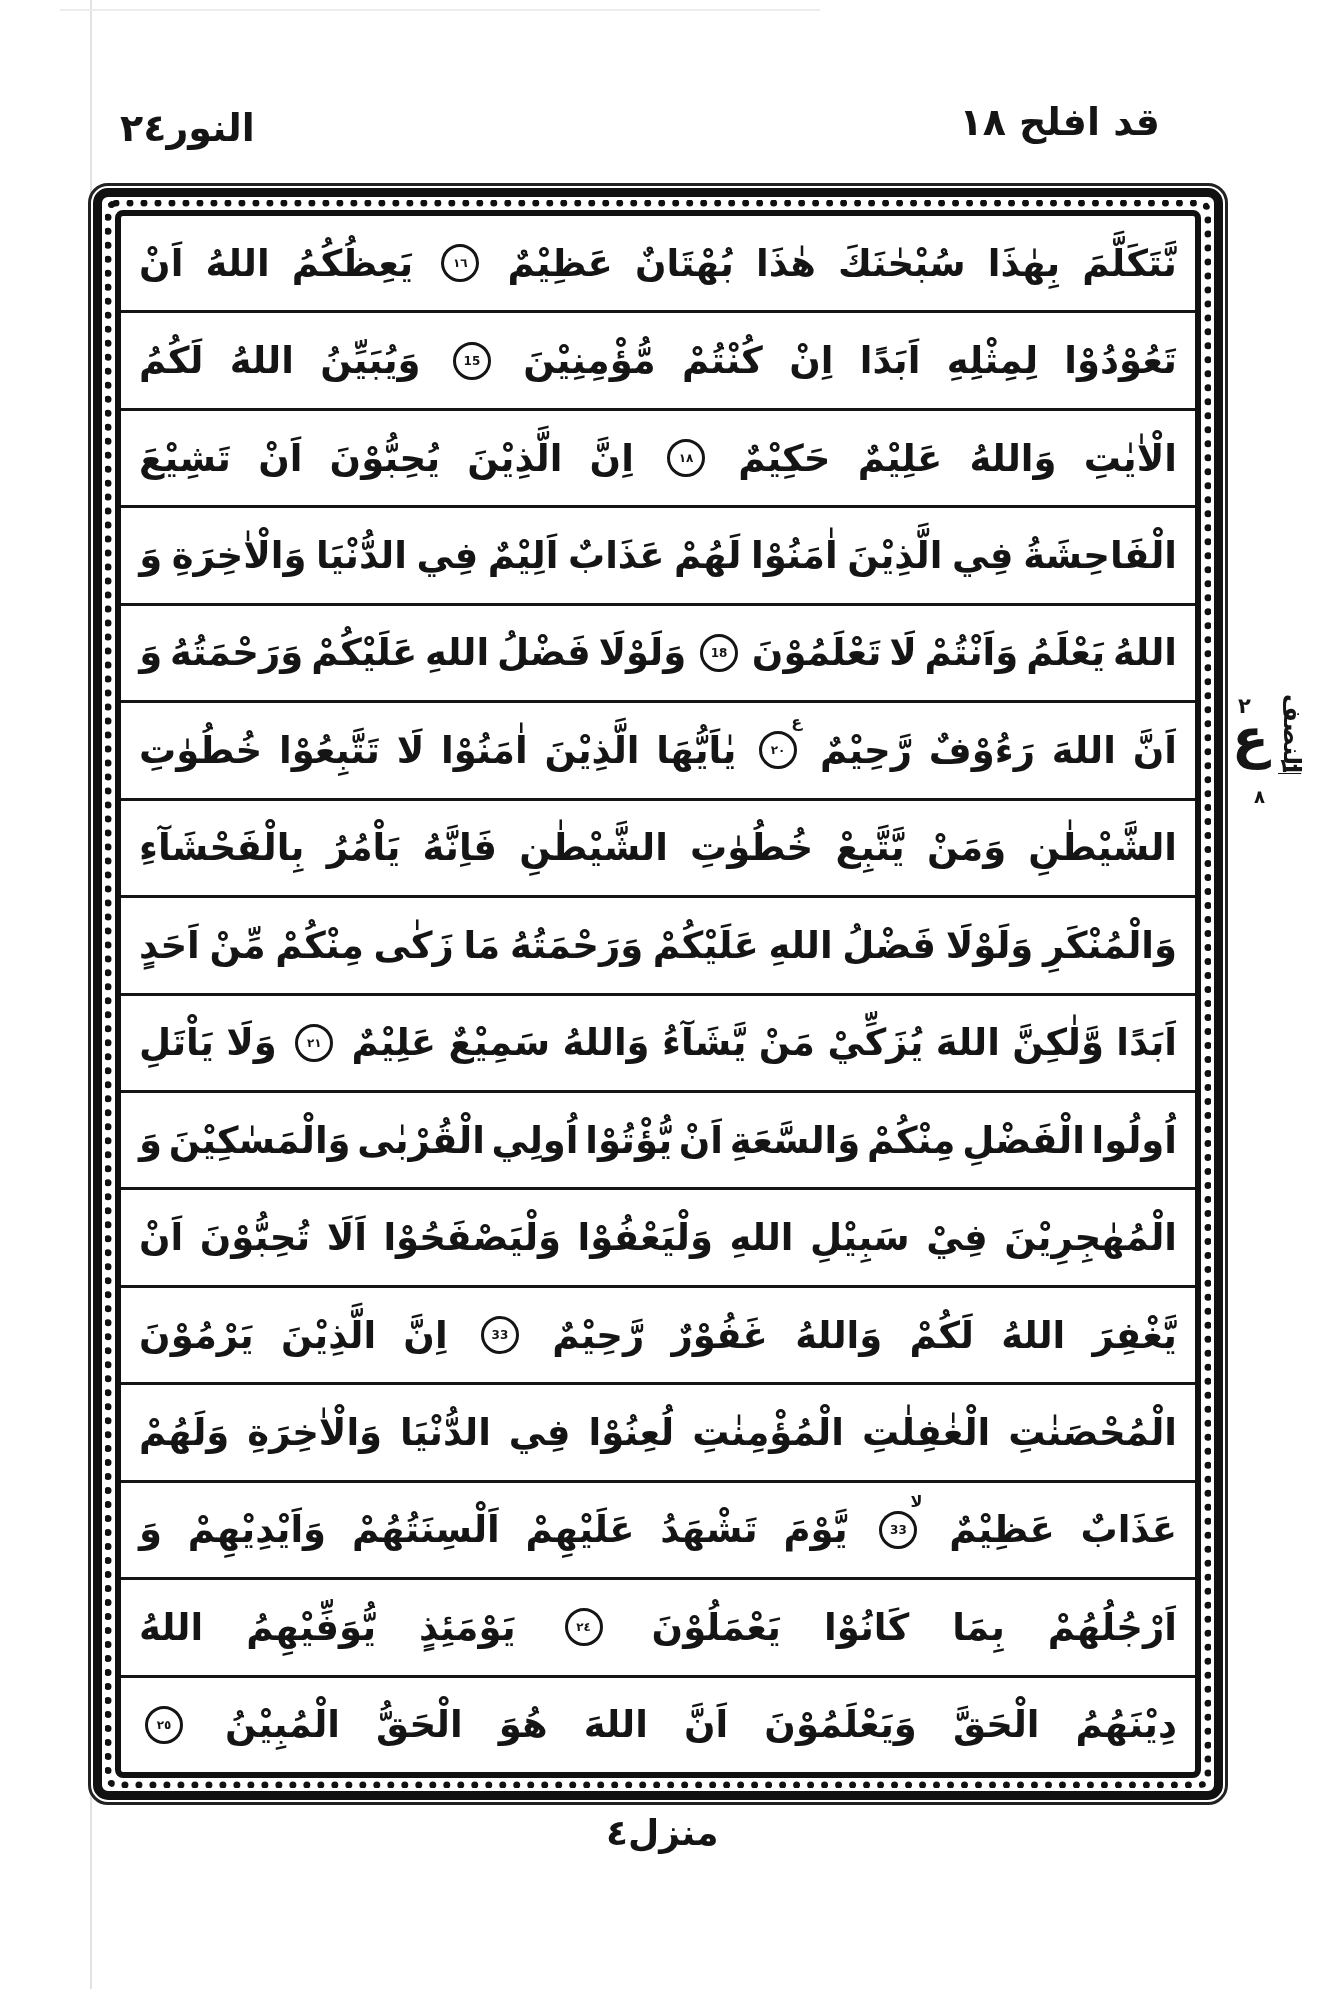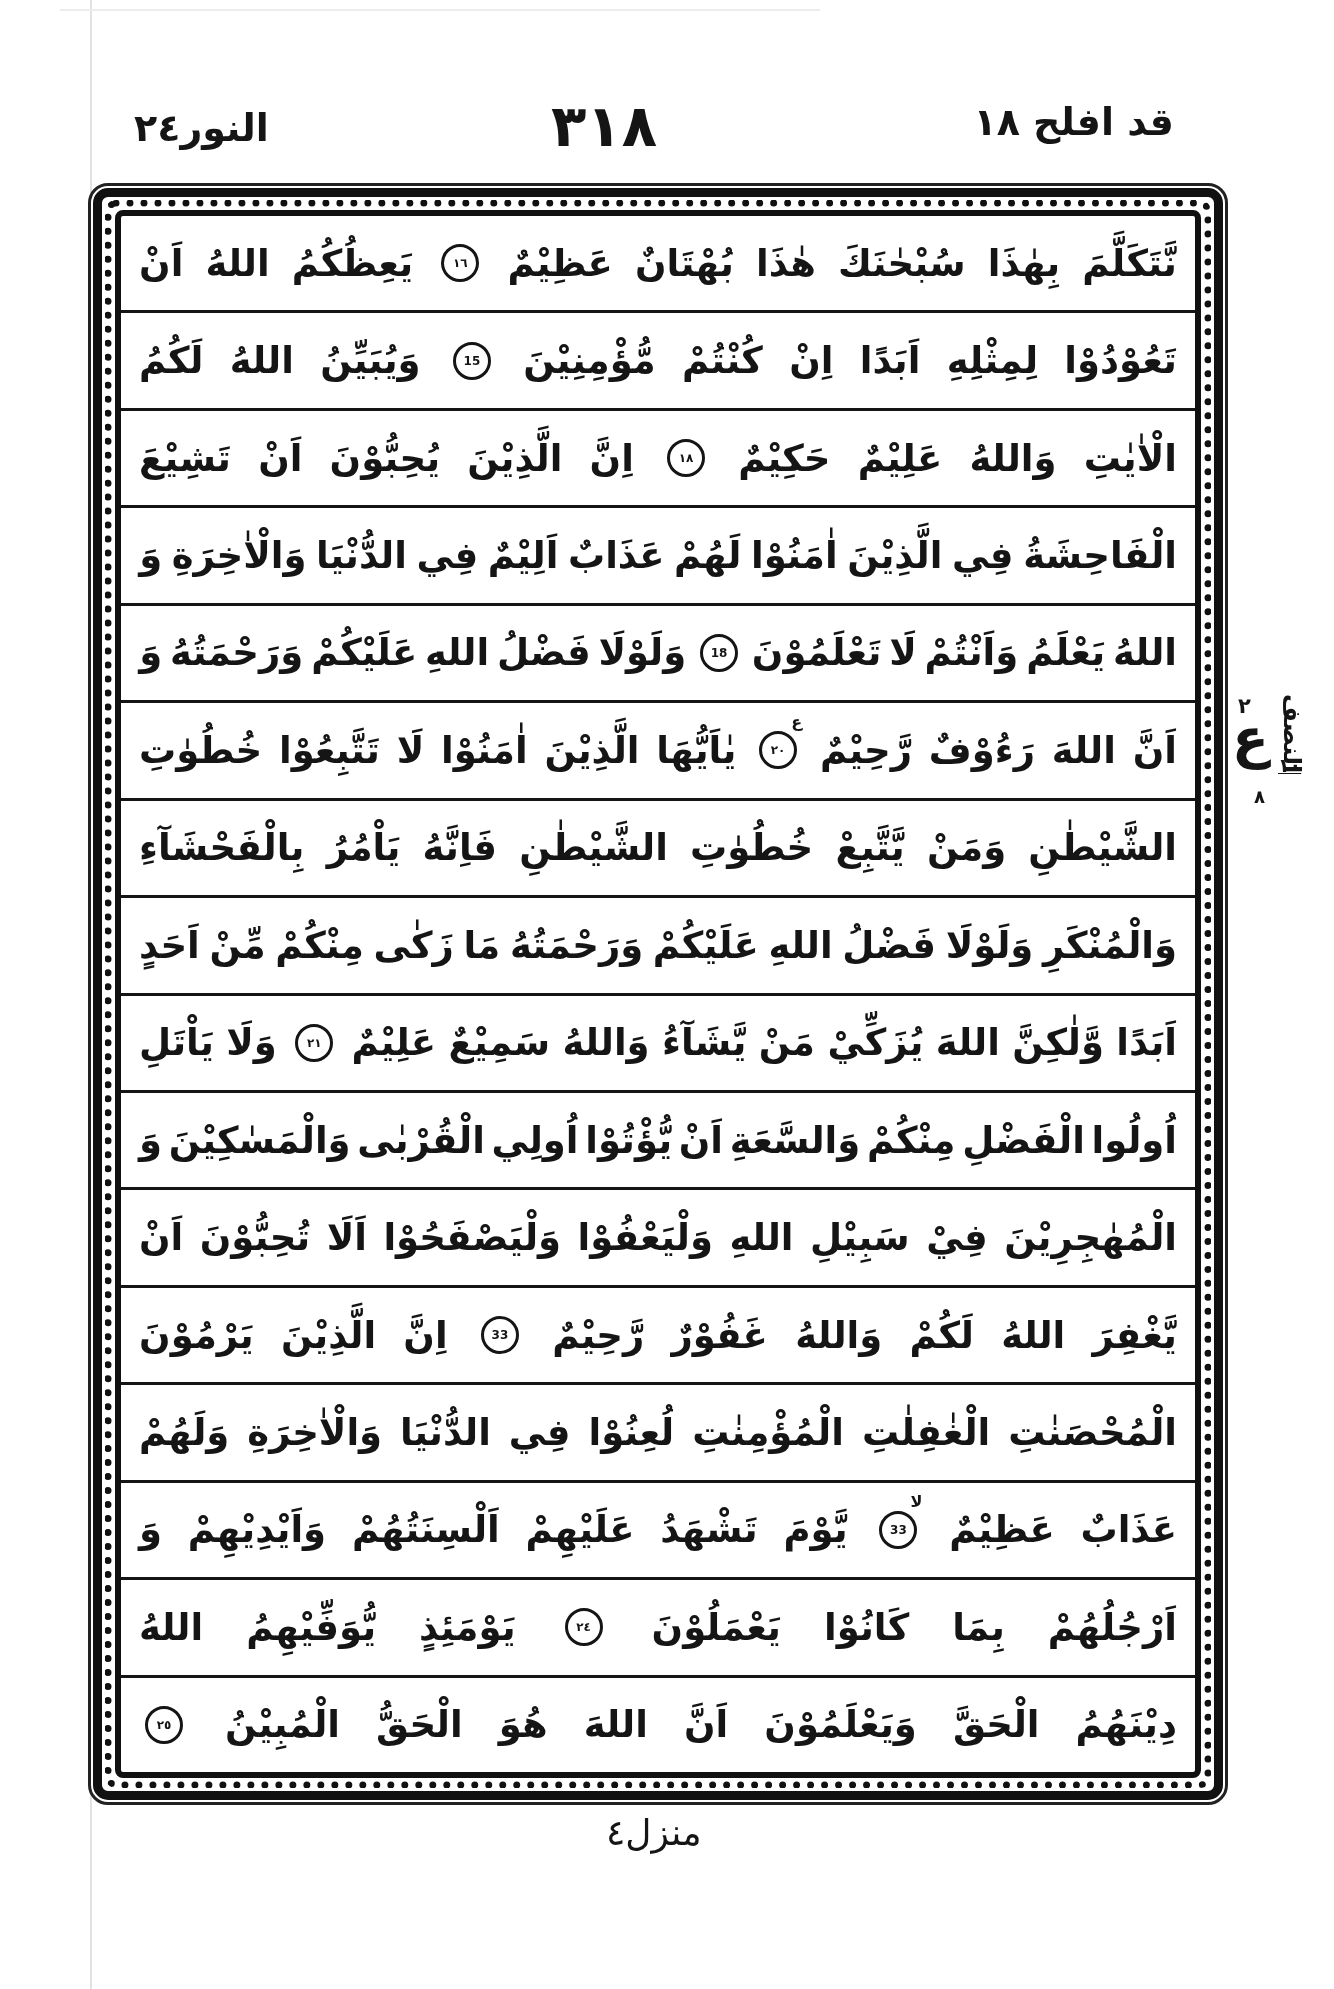--- a/index.html
+++ b/index.html
@@ -5,21 +5,21 @@
   html,body{margin:0;padding:0;}
   body{
     width:1334px;height:1989px;position:relative;background:#ffffff;
     font-family:"DejaVu Sans",sans-serif;color:#151515;overflow:hidden;
   }
   
   .artifact-v{position:absolute;left:90px;top:0;width:2px;height:1989px;background:#e2e2e2;}
   .artifact-h{position:absolute;left:60px;top:9px;width:760px;height:2px;background:#ececec;}
 
   
-  .header{position:absolute;left:16px;top:92px;width:1286px;height:70px;}
+  .header{position:absolute;left:2px;top:92px;width:1286px;height:70px;}
   .h-left{position:absolute;left:118px;top:14px;font-size:38px;font-weight:bold;direction:rtl;}
   .h-center{position:absolute;left:0;right:110px;top:0;text-align:center;font-size:58px;font-weight:bold;}
   .h-right{position:absolute;right:128px;top:8px;font-size:38px;font-weight:bold;direction:rtl;margin-left:36px;}
 
   
   .frame-outer{
     position:absolute;left:88px;top:183px;width:1140px;height:1622px;box-sizing:border-box;
     border:3px solid #222;border-radius:20px;padding:2px;background:#fff;
   }
   .frame-band{
@@ -61,33 +61,32 @@
   .mm-ain{position:absolute;left:0px;top:20px;font-size:54px;line-height:1;}
   .mm-right{position:absolute;left:46px;top:62px;font-size:19px;text-decoration:underline;}
   .mm-bottom{position:absolute;left:22px;top:94px;font-size:18px;}
   .mm-half{
     position:absolute;left:48px;top:2px;font-size:24px;line-height:1;
     writing-mode:vertical-rl;
   }
 
   
   .footer{position:absolute;left:0;top:1812px;width:1334px;height:60px;}
-  .footer span{position:absolute;left:606px;top:0;font-size:36px;font-weight:normal;direction:rtl;}
+  .footer span{position:absolute;left:606px;top:0;font-size:36px;font-weight:bold;direction:rtl;}
 </style>
 </head>
 <body>
 
 <div class="page">
 
   <div class="artifact-v"></div>
   <div class="artifact-h"></div>
 
   <div class="header">
     <span class="h-left">النور٢٤</span>
-    <span class="h-center">٣١٨</span>
     <span class="h-right">قد افلح ١٨</span>
   </div>
 
   <div class="frame-outer">
     <div class="frame-band">
       <div class="frame-bead">
         <div class="frame-inner">
             <div class="q-row">
               <span class="q-word">نَّتَكَلَّمَ</span>
               <span class="q-word">بِهٰذَا</span>

